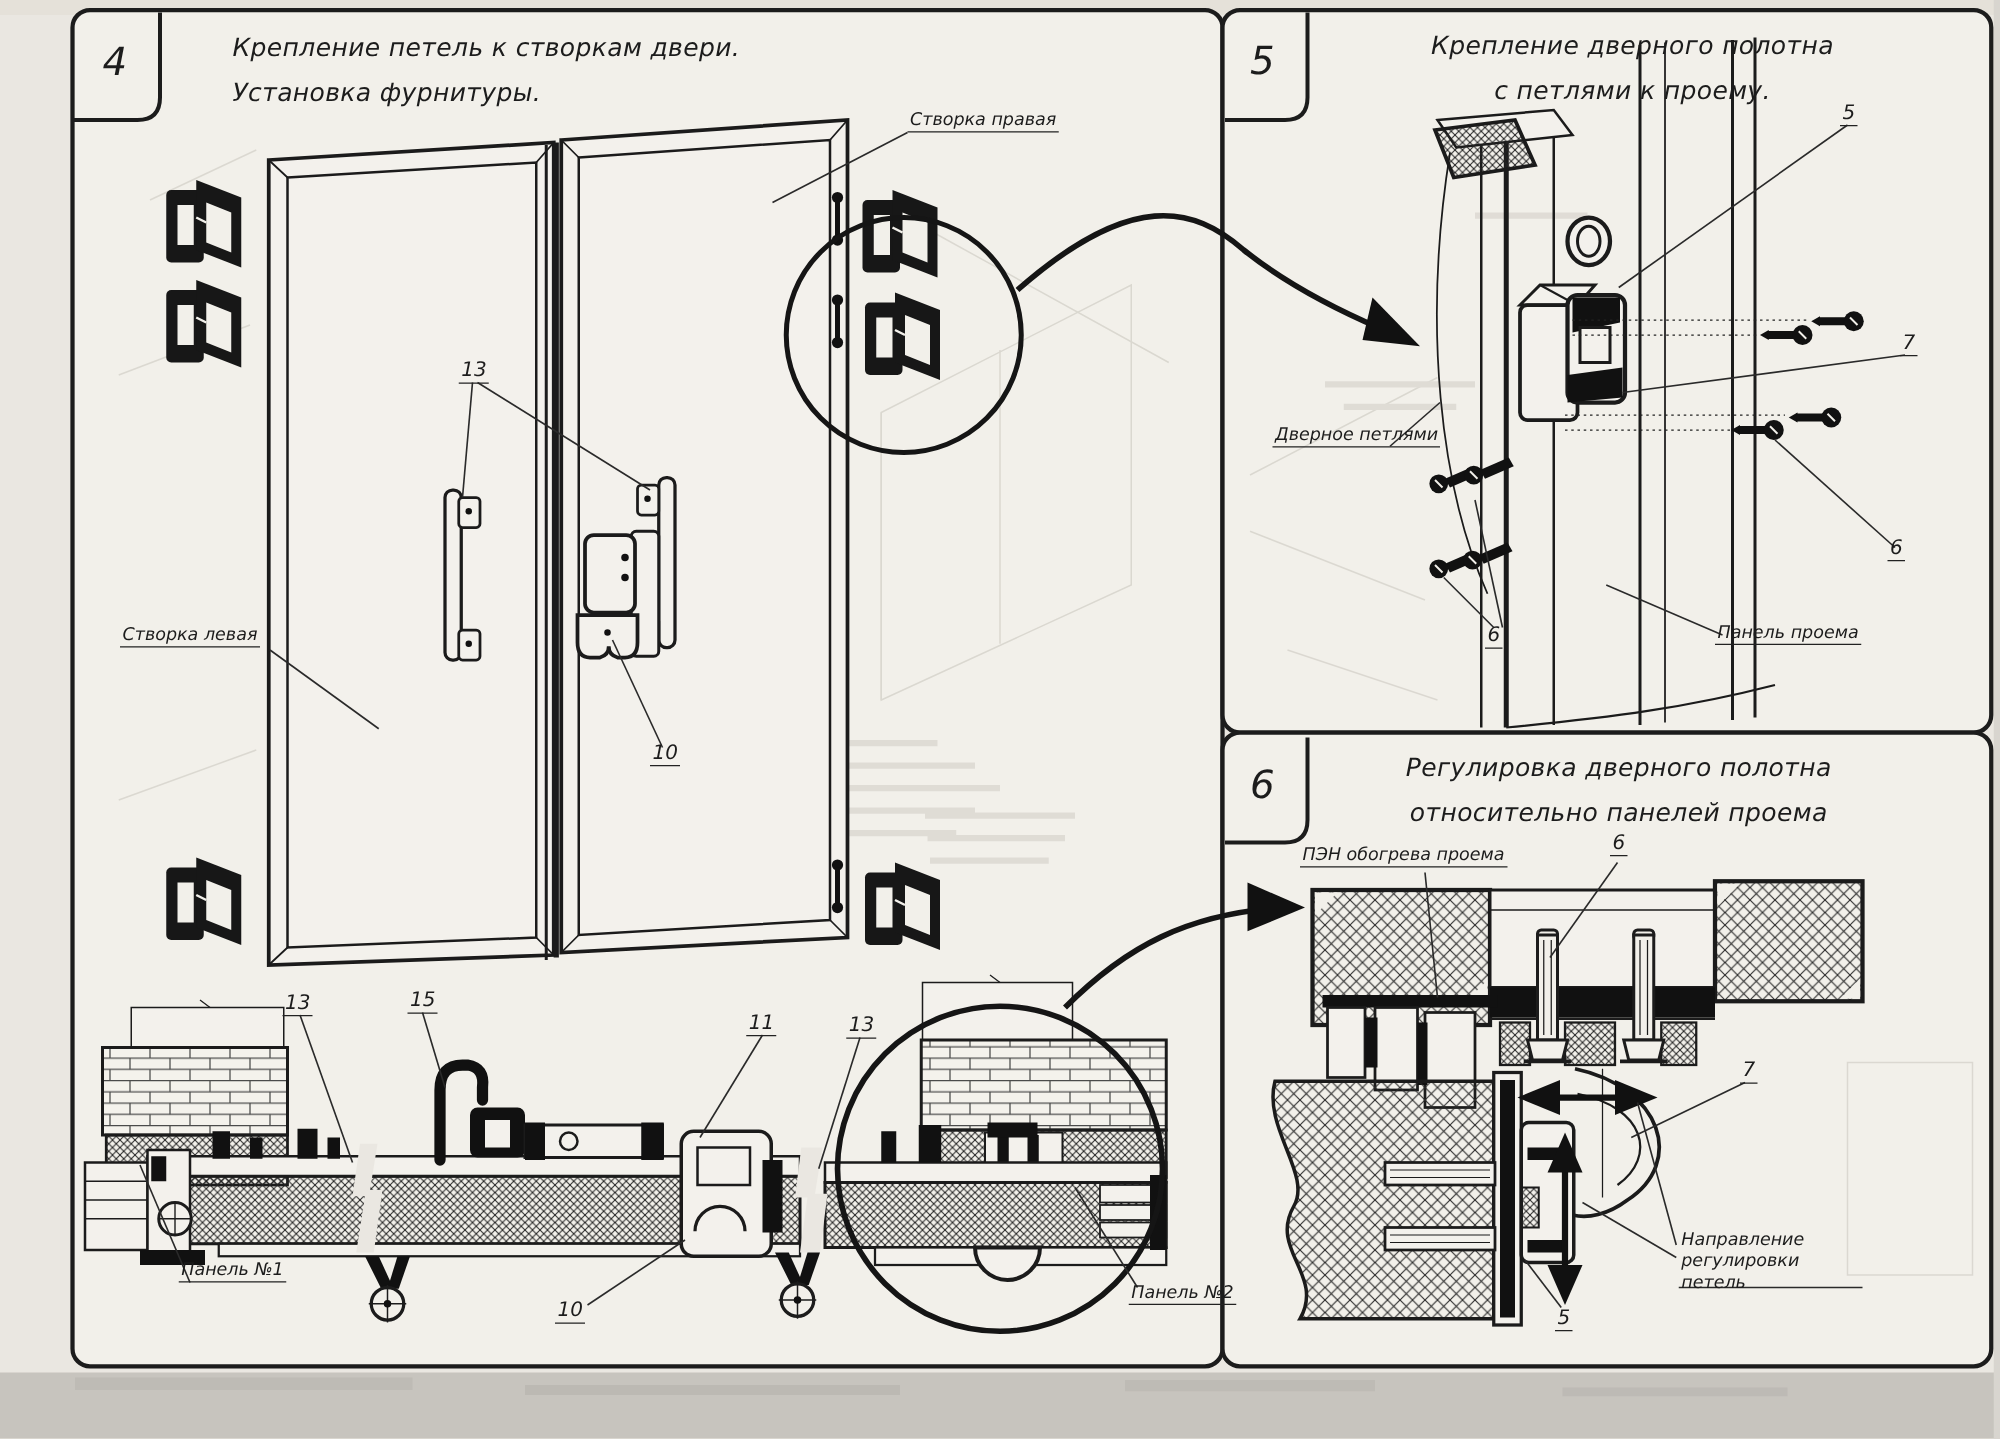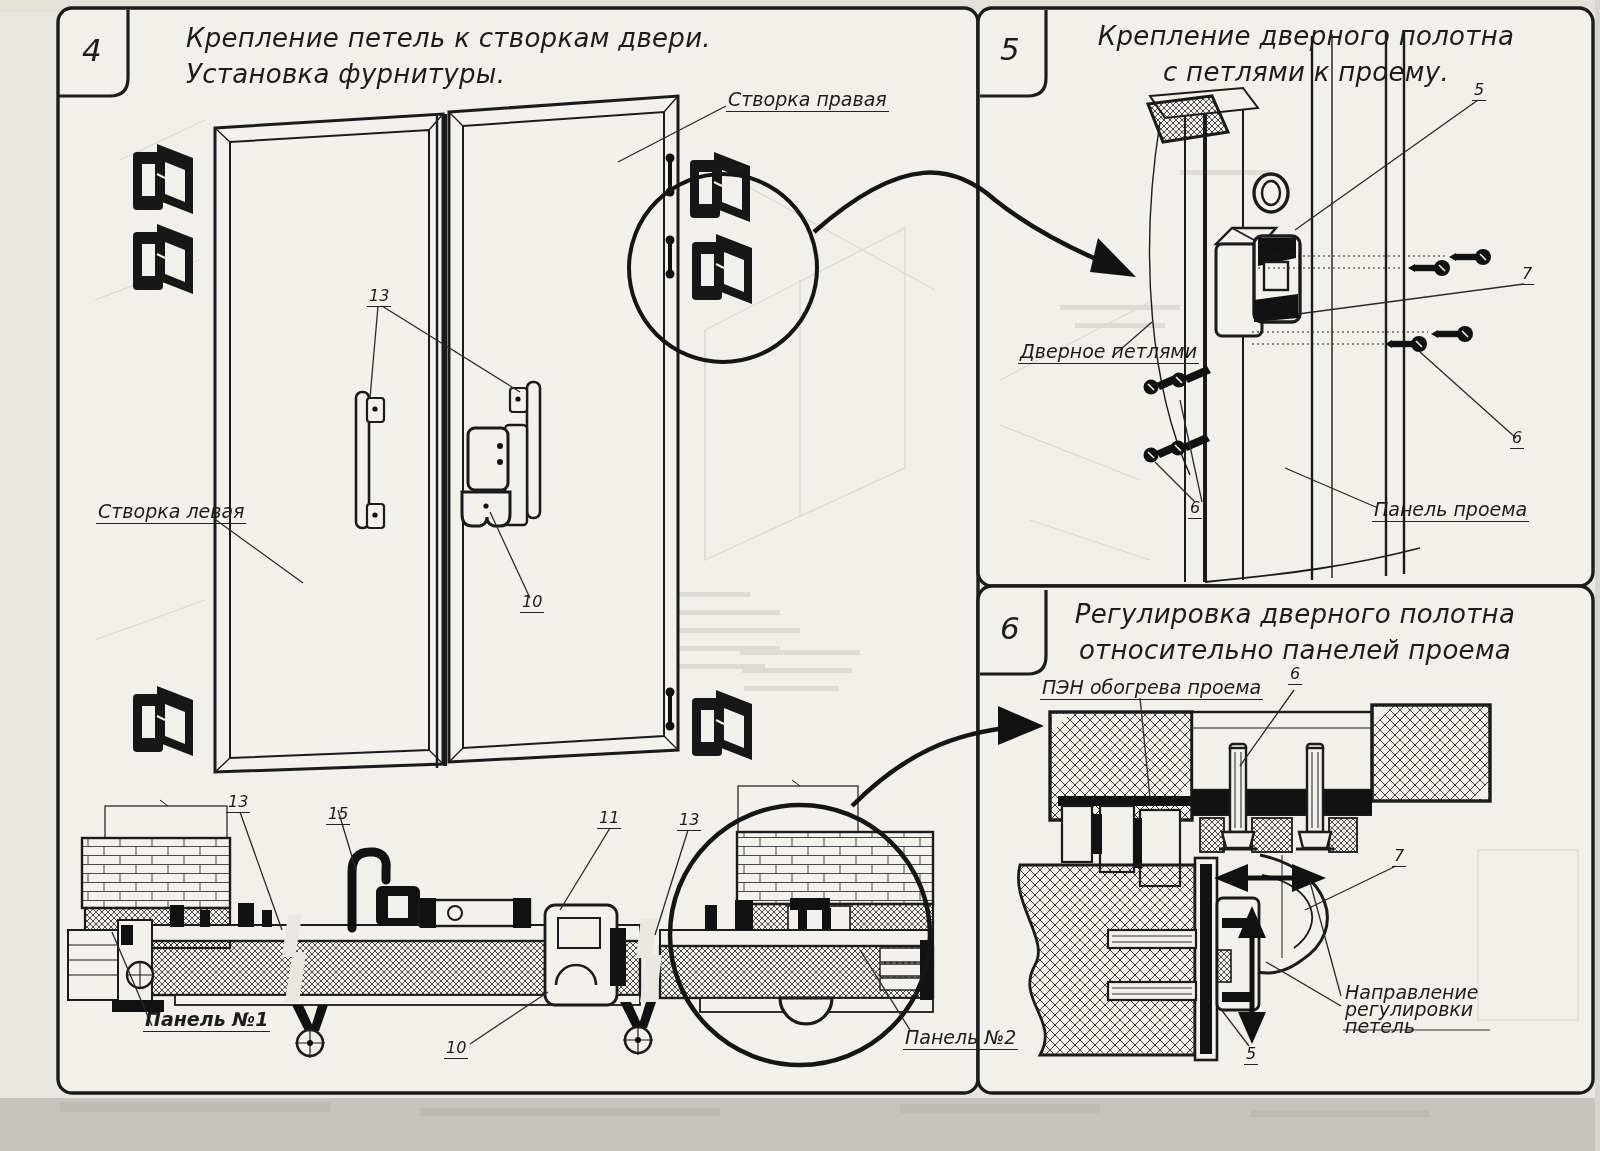--- a/index.html
+++ b/index.html
@@ -10,24 +10,24 @@
   }
   html,body{margin:0;padding:0;background:#dddad4;}
   #stage{
     position:relative;width:1600px;height:1151px;overflow:hidden;
     background:var(--page);
     font-family:"DejaVu Sans","Liberation Sans",sans-serif;
     color:var(--ink);
   }
   svg{position:absolute;left:0;top:0;}
   .txt{position:absolute;font-style:italic;color:var(--ink);white-space:nowrap;}
-  .title{font-size:26px;line-height:36px;letter-spacing:.3px;}
+  .title{font-size:20px;line-height:36px;letter-spacing:.3px;}
   .title.center{text-align:center;white-space:normal;font-style:italic;}
   .num{font-size:31px;}
-  .lbl{font-size:19px;border-bottom:1.2px solid #222;padding:0 2px 1px 2px;}
+  .lbl{font-size:14px;border-bottom:1.2px solid #222;padding:0 2px 1px 2px;}
   .lbl.nb{border-bottom:none;white-space:normal;line-height:17px;}
   .co{font-size:16px;border-bottom:1.3px solid #222;padding:0 2px 1px 2px;}
 </style>
 </head>
 <body>
 
 <div id="stage">
 
 <svg width="1600" height="1151" viewBox="0 0 1600 1151">
   <defs>
@@ -400,26 +400,26 @@
   </div>
 
   <div class="txt num" style="left:1000px;top:610px;">6</div>
   <div class="txt title center" style="left:1030px;top:596px;width:530px;text-align:center;">
     <div>Регулировка дверного полотна</div>
     <div>относительно панелей проема</div>
   </div>
 
   <div class="txt lbl" style="left:726px;top:88px;">Створка правая</div>
   <div class="txt lbl" style="left:96px;top:500px;">Створка левая</div>
-  <div class="txt lbl" style="left:143px;top:1008px;font-weight:bold;">Панель №1</div>
+  <div class="txt lbl" style="left:143px;top:1008px;">Панель №1</div>
   <div class="txt lbl" style="left:903px;top:1026px;">Панель №2</div>
   <div class="txt co" style="left:367px;top:286px;">13</div>
   <div class="txt co" style="left:520px;top:592px;">10</div>
   <div class="txt co" style="left:226px;top:792px;">13</div>
-  <div class="txt co" style="left:326px;top:790px;margin-top:14px;">15</div>
+  <div class="txt co" style="left:326px;top:790px;">15</div>
   <div class="txt co" style="left:597px;top:808px;">11</div>
   <div class="txt co" style="left:677px;top:810px;">13</div>
   <div class="txt co" style="left:444px;top:1038px;">10</div>
 
   <div class="txt lbl" style="left:1018px;top:340px;">Дверное петлями</div>
   <div class="txt lbl" style="left:1372px;top:498px;">Панель проема</div>
   <div class="txt co" style="left:1472px;top:80px;">5</div>
   <div class="txt co" style="left:1520px;top:264px;">7</div>
   <div class="txt co" style="left:1510px;top:428px;">6</div>
   <div class="txt co" style="left:1188px;top:498px;">6</div>

